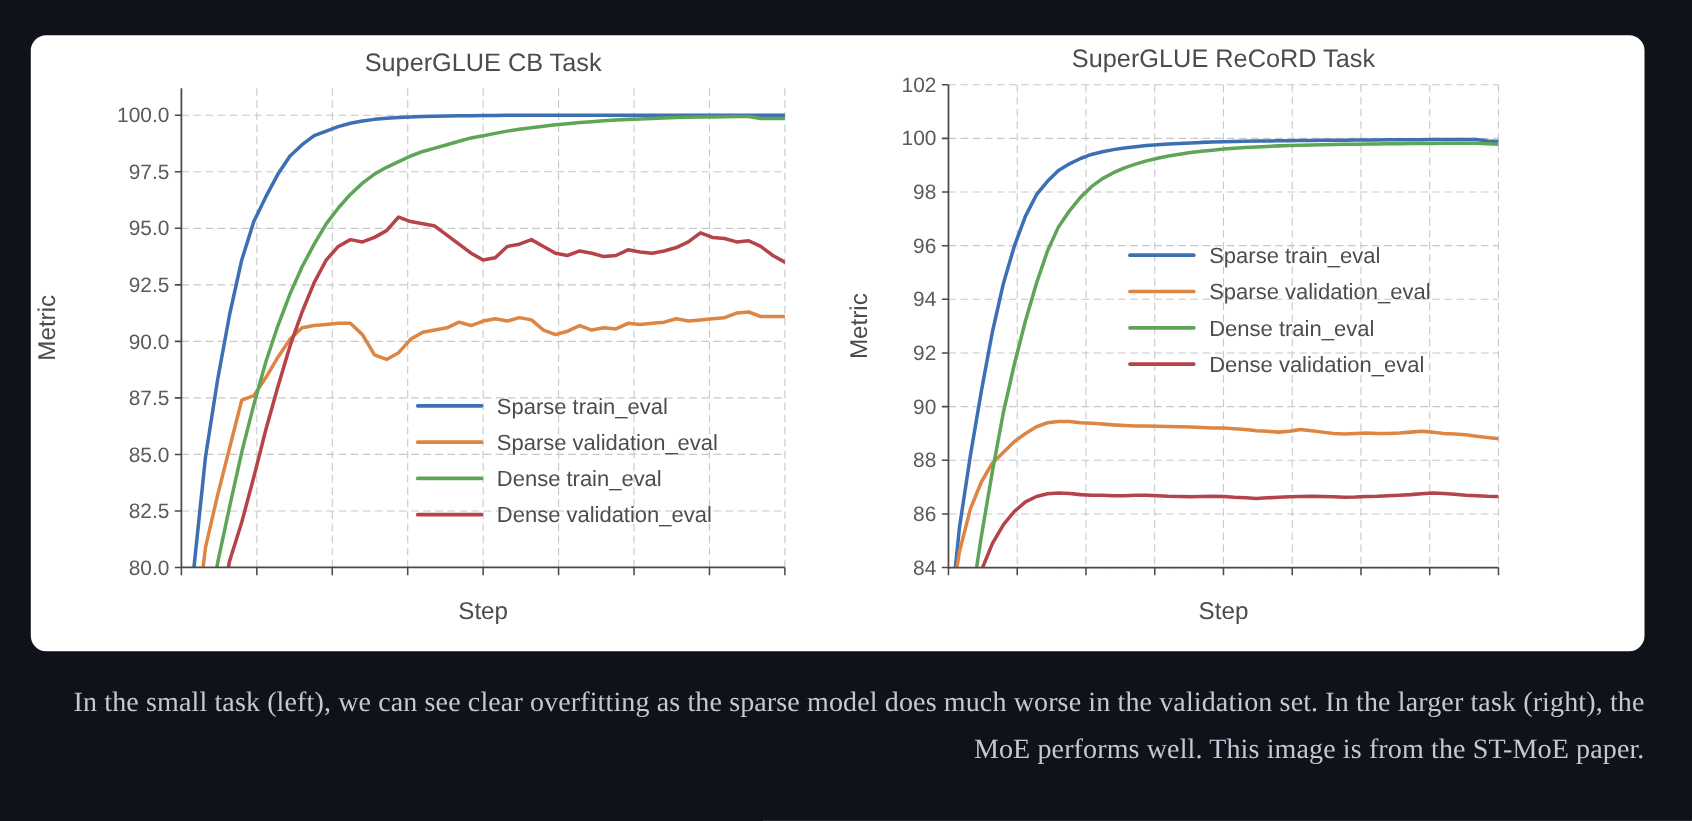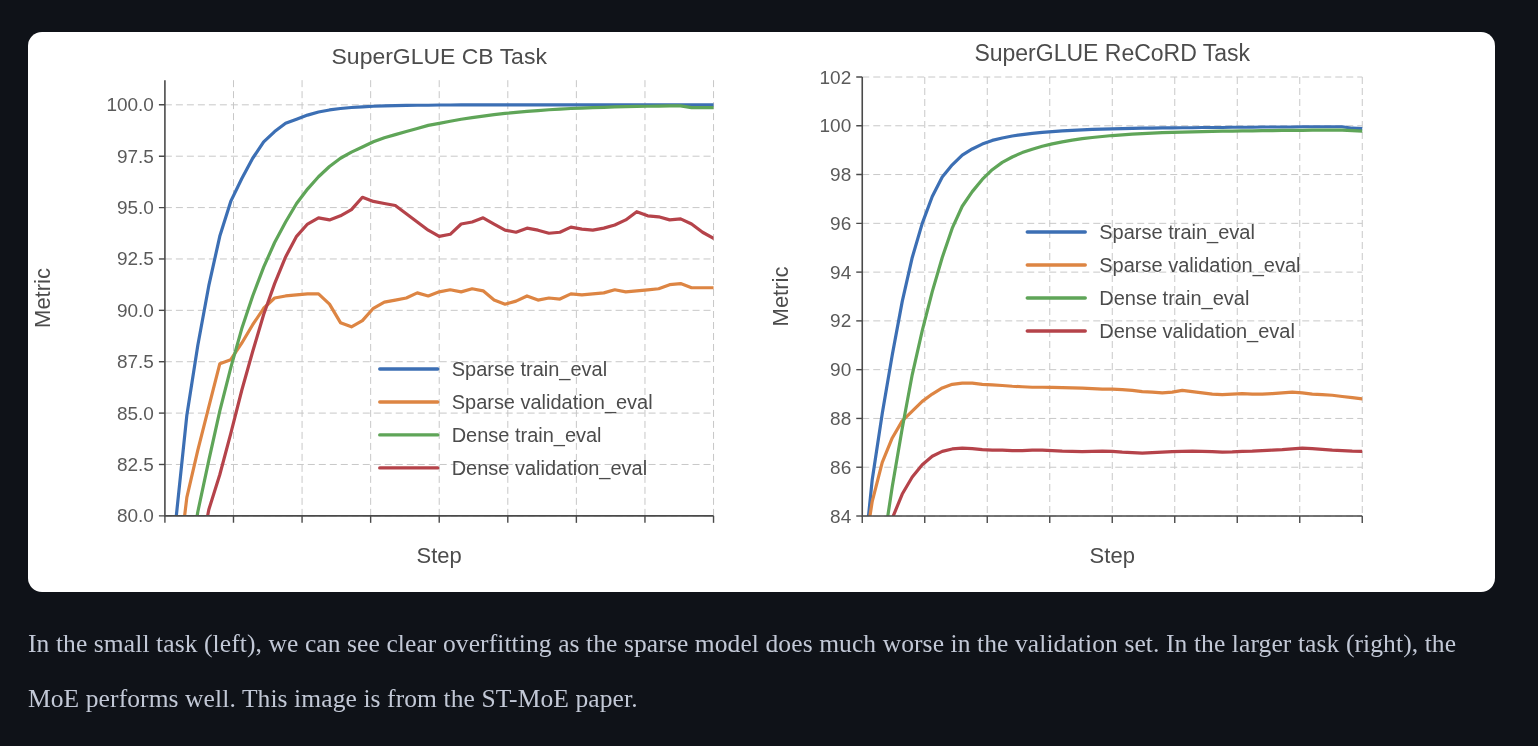--- a/index.html
+++ b/index.html
@@ -43,25 +43,25 @@
     display: block;
     width: 100%;
     height: 100%;
   }
   
   #caption {
     position: absolute;
     left: 28px;
     top: 616px;
     width: 1467px;
-    text-align: left;
+    text-align: right;
     color: #c2c8d6;
     font-family: "Liberation Serif", serif;
     font-size: 25.5px;
-    line-height: 55px;
+    line-height: 43px;
     letter-spacing: 0.1px;
   }
   
   .ax-title {
     font-family: "Liberation Sans", sans-serif;
     font-size: 23px;
     fill: #4c4c4c;
   }
   .ax-label {
     font-family: "Liberation Sans", sans-serif;

